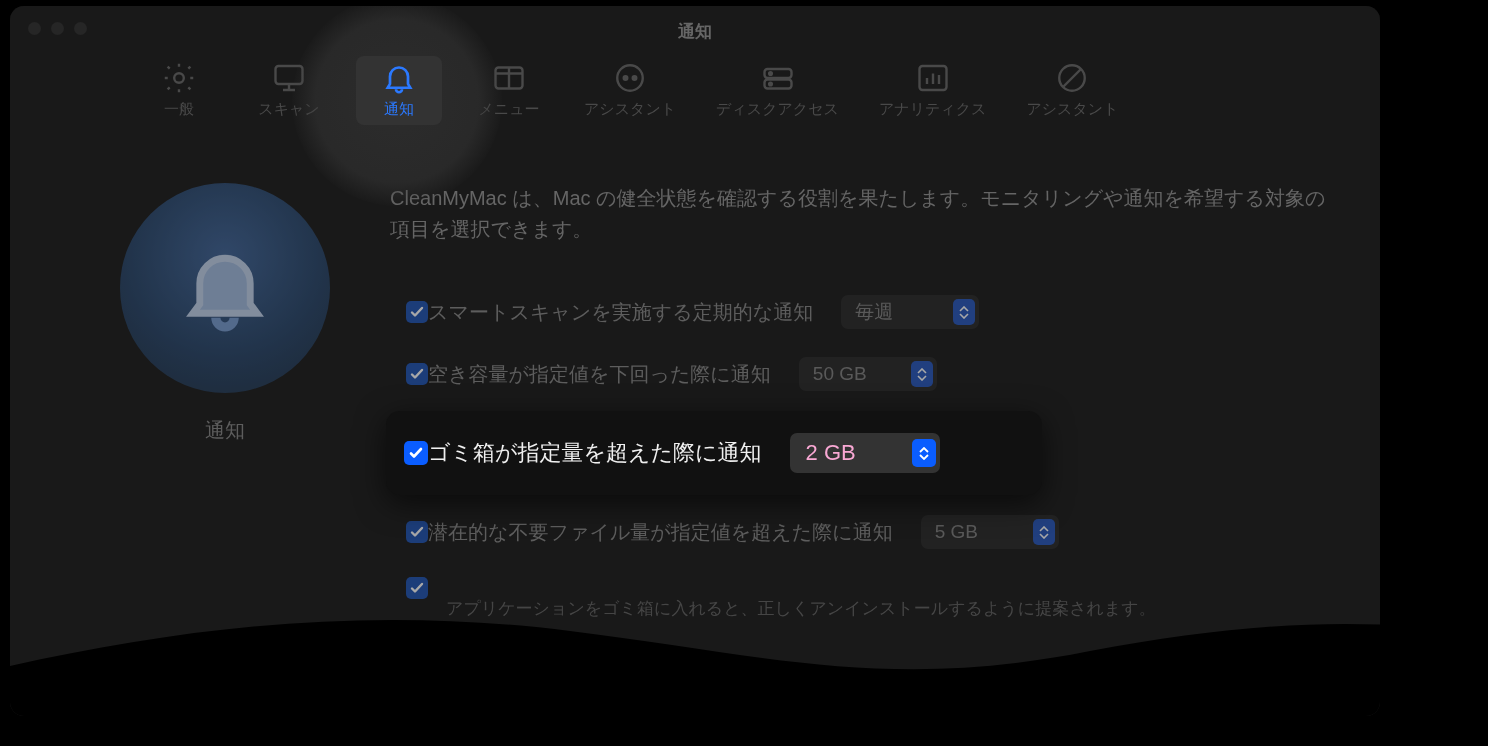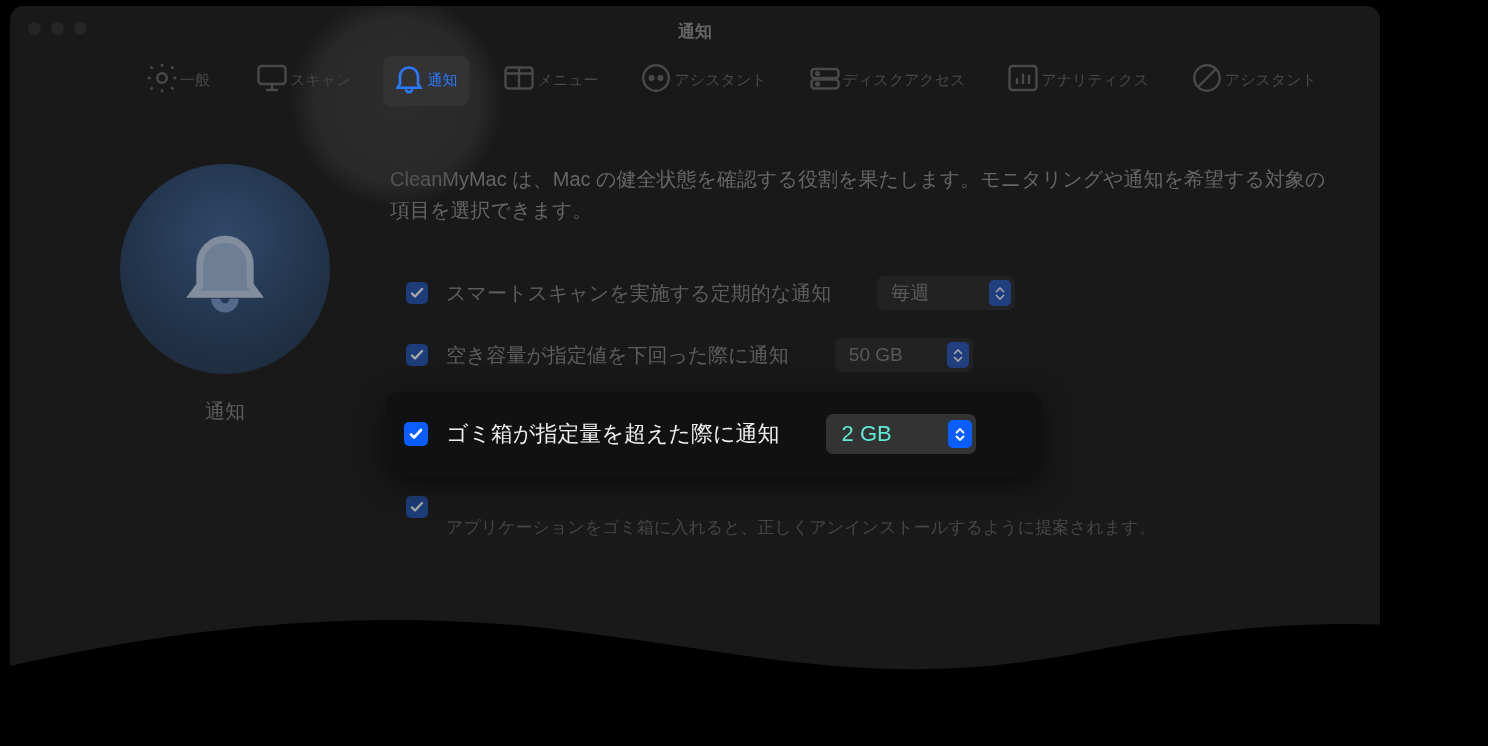--- a/index.html
+++ b/index.html
@@ -49,21 +49,21 @@
   }
 
   .toolbar {
     display: flex;
     gap: 24px;
     padding: 6px 20px 10px 126px;
     align-items: flex-start;
   }
   .toolbar .item {
     display: flex;
-    flex-direction: row;
+    flex-direction: column;
     align-items: center;
     justify-content: flex-start;
     width: auto;
     min-width: 70px;
     padding: 4px 8px 6px 8px;
     border-radius: 8px;
     color: #6f6f6f;
     text-align: center;
   }
   .toolbar .item svg { width: 36px; height: 36px; margin-bottom: 4px; }
@@ -115,21 +115,20 @@
     font-size: 20px;
     line-height: 1.55;
     color: #999;
     margin-bottom: 36px;
   }
 
   .row {
     display: flex;
     align-items: center;
     padding: 14px 16px;
-    gap: 18px;
   }
   .row.highlighted {
     background: #111111;
     border-radius: 14px;
     padding: 22px 18px;
     margin: 6px 0 6px -4px;
     width: 620px;
     box-shadow: 0 8px 30px rgba(0,0,0,0.6);
   }
   .row .label { font-size: 20px; color: #8d8d8d; flex: 0 0 auto; }
@@ -154,21 +153,21 @@
     background: rgba(80,80,80,0.35);
     border-radius: 7px;
     padding: 4px 4px 4px 14px;
     min-width: 120px;
     color: #888;
     font-size: 19px;
     margin-left: 28px;
   }
   .row.highlighted .select {
     background: #333333;
-    color: #5eead4;
+    color: #f9a8d4;
     font-size: 22px;
     min-width: 130px;
     padding: 6px 4px 6px 16px;
   }
   .select .disc {
     width: 22px; height: 26px;
     background: #3260c1;
     border-radius: 5px;
     margin-left: 14px;
     display:flex; flex-direction:column; align-items:center; justify-content:center;
@@ -360,20 +359,39 @@
             <svg viewBox="0 0 10 6">
                 <path d="M1 5l4-4 4 4" stroke="#fff" stroke-width="1.8" fill="none"></path>
               </svg>
             <svg viewBox="0 0 10 6">
                 <path d="M1 1l4 4 4-4" stroke="#fff" stroke-width="1.8" fill="none"></path>
               </svg>
           </span>
         </div>
       </div>
 
+      <div class="row">
+        <div class="checkbox">
+          <svg viewBox="0 0 16 16">
+              <path d="M3 8.5l3 3 7-7.5" stroke="#fff" stroke-width="2.4" fill="none" stroke-linecap="round" stroke-linejoin="round"></path>
+            </svg>
+        </div>
+        <span class="label">潜在的な不要ファイル量が指定値を超えた際に通知</span>
+        <div class="select">
+          <span>5 GB</span>
+          <span class="disc">
+            <svg viewBox="0 0 10 6">
+                <path d="M1 5l4-4 4 4" stroke="#fff" stroke-width="1.6" fill="none"></path>
+              </svg>
+            <svg viewBox="0 0 10 6">
+                <path d="M1 1l4 4 4-4" stroke="#fff" stroke-width="1.6" fill="none"></path>
+              </svg>
+          </span>
+        </div>
+      </div>
 
       <div class="row" style="padding-bottom:4px;">
         <div class="checkbox">
           <svg viewBox="0 0 16 16">
               <path d="M3 8.5l3 3 7-7.5" stroke="#fff" stroke-width="2.4" fill="none" stroke-linecap="round" stroke-linejoin="round"></path>
             </svg>
         </div>
       </div>
       <div class="subtext">アプリケーションをゴミ箱に入れると、正しくアンインストールするように提案されます。</div>
 

